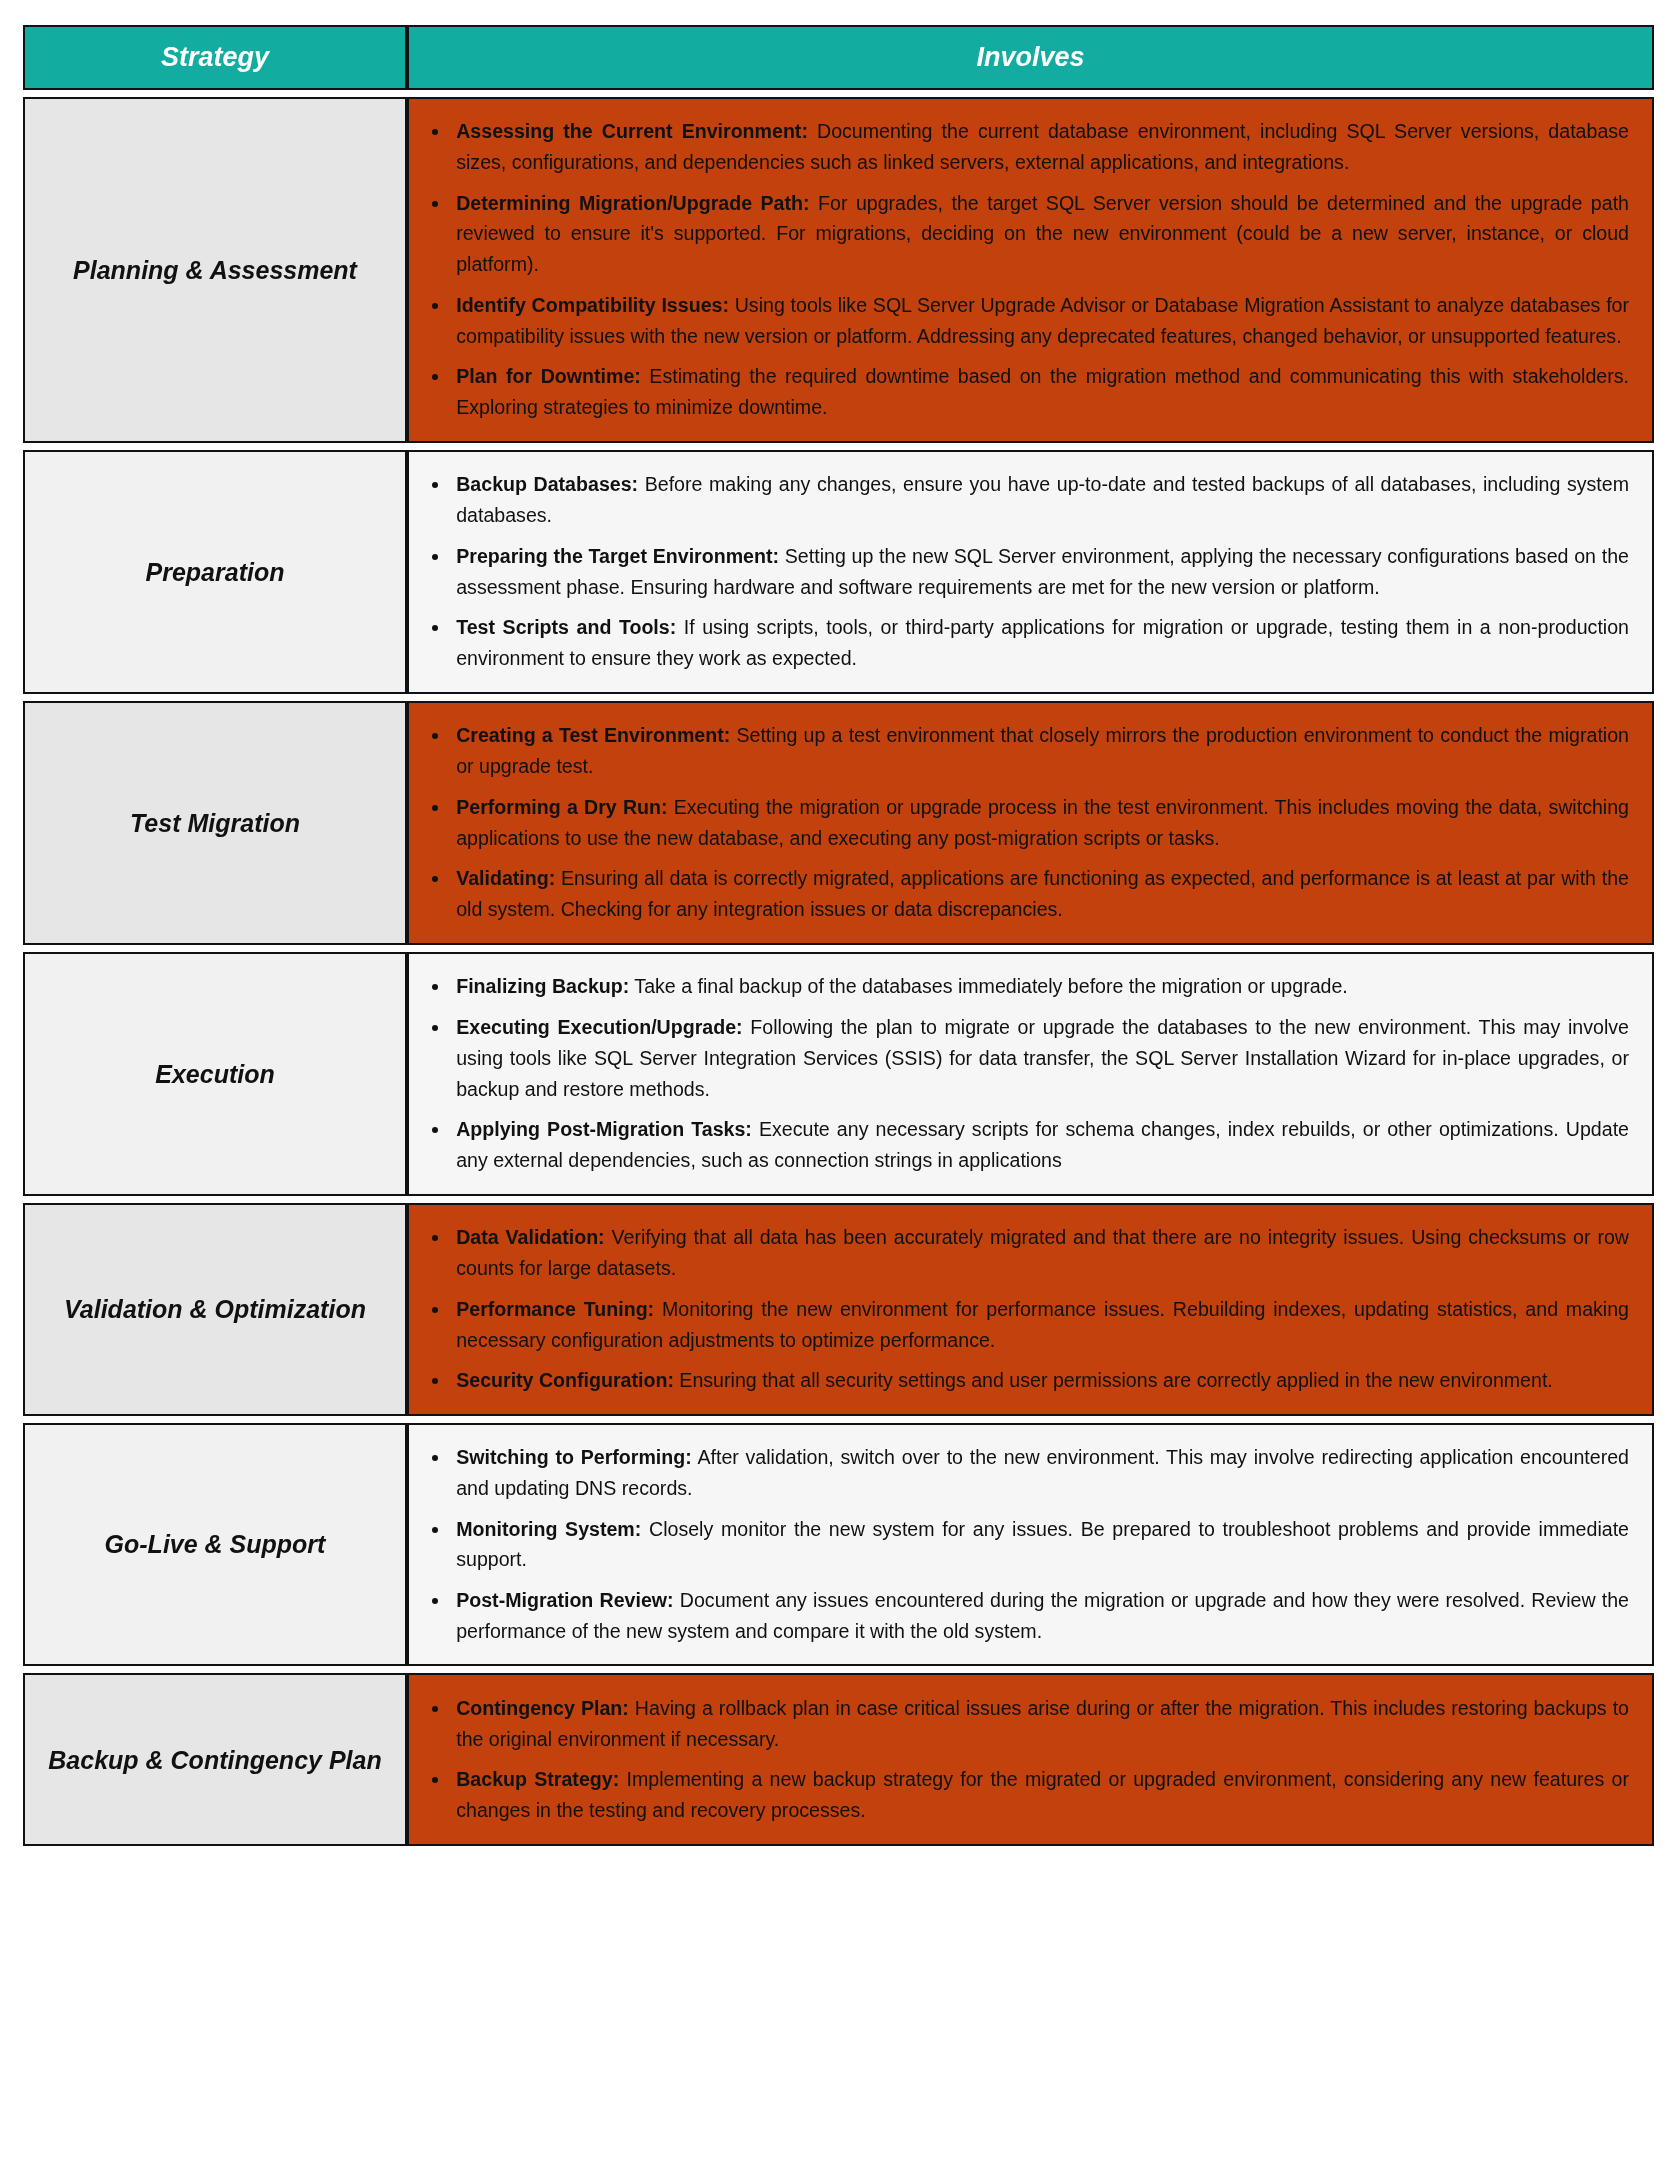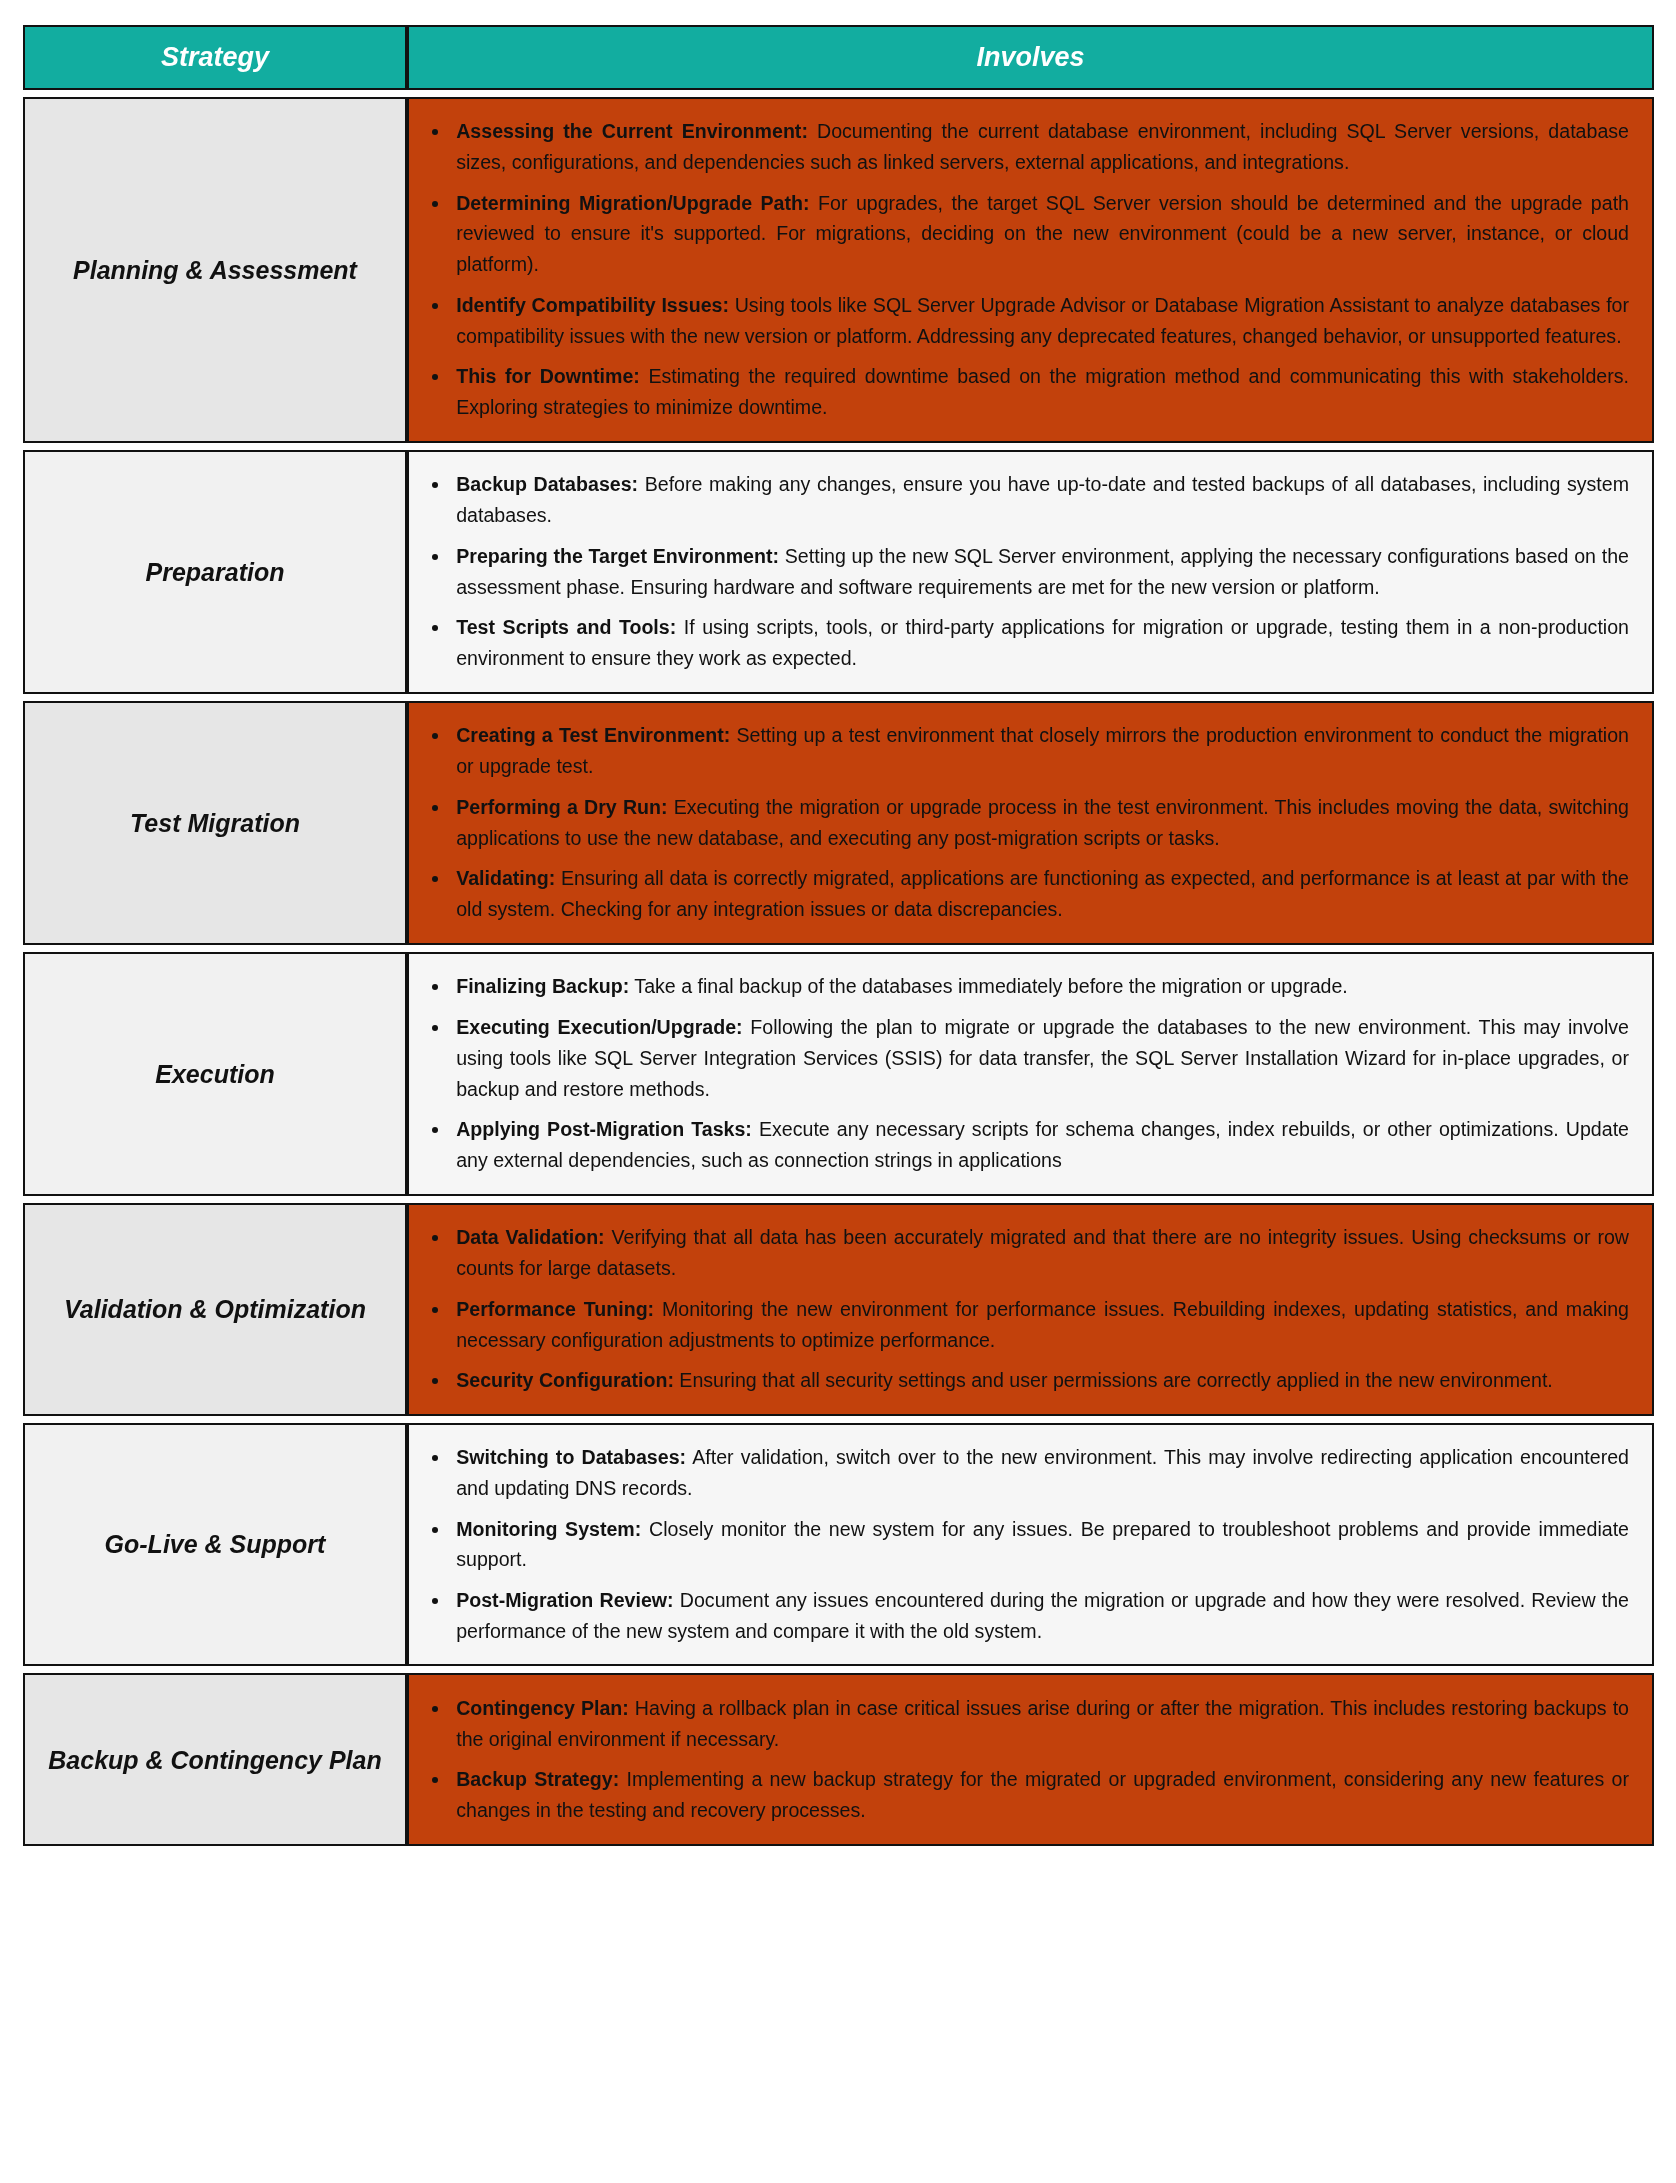--- a/index.html
+++ b/index.html
@@ -98,21 +98,21 @@
       </tr>
     </thead>
     <tbody id="table-body">
         <tr>
           <td class="strategy">Planning &amp; Assessment</td>
           <td class="involves">
             <ul class="bullets">
               <li><b>Assessing the Current Environment:</b><span> Documenting the current database environment, including SQL Server versions, database sizes, configurations, and dependencies such as linked servers, external applications, and integrations.</span></li>
               <li><b>Determining Migration/Upgrade Path:</b><span> For upgrades, the target SQL Server version should be determined and the upgrade path reviewed to ensure it's supported. For migrations, deciding on the new environment (could be a new server, instance, or cloud platform).</span></li>
               <li><b>Identify Compatibility Issues:</b><span> Using tools like SQL Server Upgrade Advisor or Database Migration Assistant to analyze databases for compatibility issues with the new version or platform. Addressing any deprecated features, changed behavior, or unsupported features.</span></li>
-              <li><b>This for Downtime:</b><span> Estimating the required downtime based on the migration method and communicating this with stakeholders. Exploring strategies to minimize downtime.</span></li>
+              <li><b>Plan for Downtime:</b><span> Estimating the required downtime based on the migration method and communicating this with stakeholders. Exploring strategies to minimize downtime.</span></li>
             </ul>
           </td>
         </tr>
         <tr>
           <td class="strategy alt">Preparation</td>
           <td class="involves alt">
             <ul class="bullets">
               <li><b>Backup Databases:</b><span> Before making any changes, ensure you have up-to-date and tested backups of all databases, including system databases.</span></li>
               <li><b>Preparing the Target Environment:</b><span> Setting up the new SQL Server environment, applying the necessary configurations based on the assessment phase. Ensuring hardware and software requirements are met for the new version or platform.</span></li>
               <li><b>Test Scripts and Tools:</b><span> If using scripts, tools, or third-party applications for migration or upgrade, testing them in a non-production environment to ensure they work as expected.</span></li>
@@ -146,21 +146,21 @@
               <li><b>Data Validation:</b><span> Verifying that all data has been accurately migrated and that there are no integrity issues. Using checksums or row counts for large datasets.</span></li>
               <li><b>Performance Tuning:</b><span> Monitoring the new environment for performance issues. Rebuilding indexes, updating statistics, and making necessary configuration adjustments to optimize performance.</span></li>
               <li><b>Security Configuration:</b><span> Ensuring that all security settings and user permissions are correctly applied in the new environment.</span></li>
             </ul>
           </td>
         </tr>
         <tr>
           <td class="strategy alt">Go-Live &amp; Support</td>
           <td class="involves alt">
             <ul class="bullets">
-              <li><b>Switching to Databases:</b><span> After validation, switch over to the new environment. This may involve redirecting application encountered and updating DNS records.</span></li>
+              <li><b>Switching to Performing:</b><span> After validation, switch over to the new environment. This may involve redirecting application encountered and updating DNS records.</span></li>
               <li><b>Monitoring System:</b><span> Closely monitor the new system for any issues. Be prepared to troubleshoot problems and provide immediate support.</span></li>
               <li><b>Post-Migration Review:</b><span> Document any issues encountered during the migration or upgrade and how they were resolved. Review the performance of the new system and compare it with the old system.</span></li>
             </ul>
           </td>
         </tr>
         <tr>
           <td class="strategy">Backup &amp; Contingency Plan</td>
           <td class="involves">
             <ul class="bullets">
               <li><b>Contingency Plan:</b><span> Having a rollback plan in case critical issues arise during or after the migration. This includes restoring backups to the original environment if necessary.</span></li>

